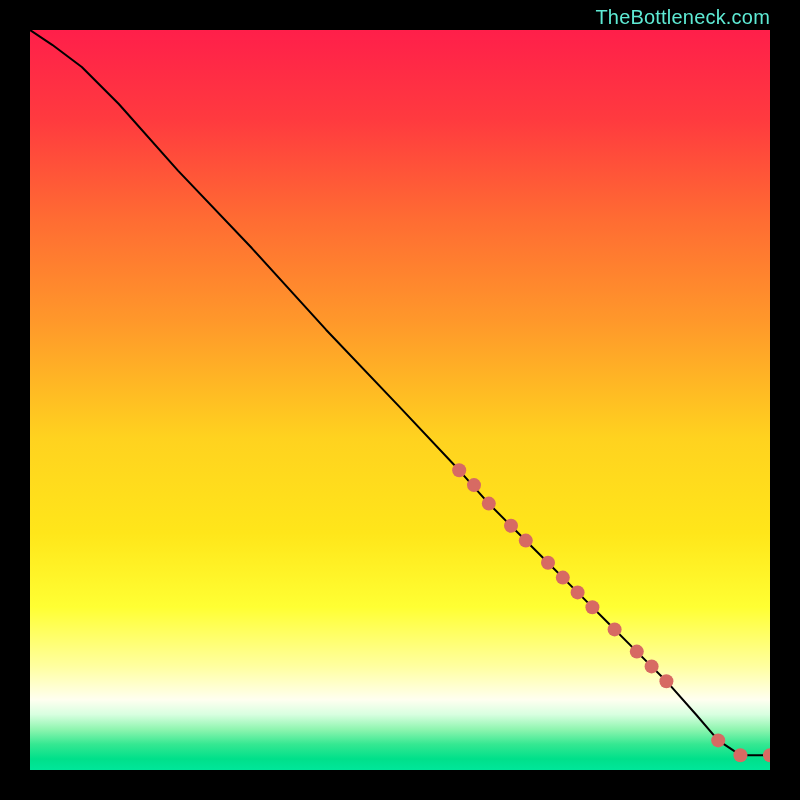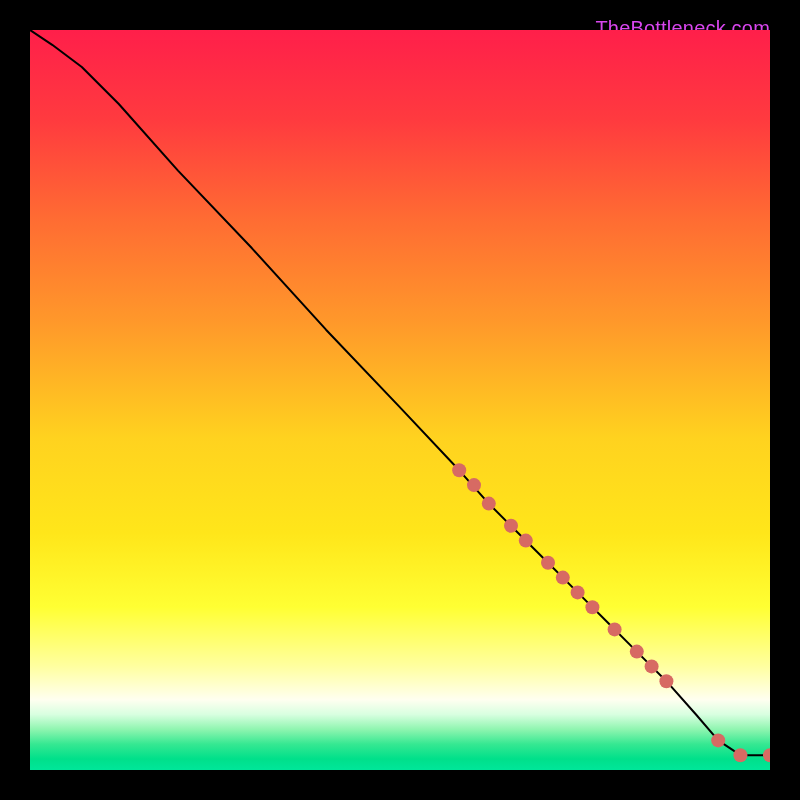--- a/index.html
+++ b/index.html
@@ -24,23 +24,23 @@
     width: 740px;
     height: 740px;
   }
   .plot svg {
     display: block;
     width: 740px;
     height: 740px;
   }
   .watermark {
     position: absolute;
-    top: 17px;
+    top: 6px;
     right: 30px;
-    color: #d946ef;
+    color: #5eead4;
     font-size: 20px;
     font-weight: 400;
     letter-spacing: 0.2px;
     user-select: none;
   }
 </style>
 </head>
 <body>
 
 <div class="frame">

